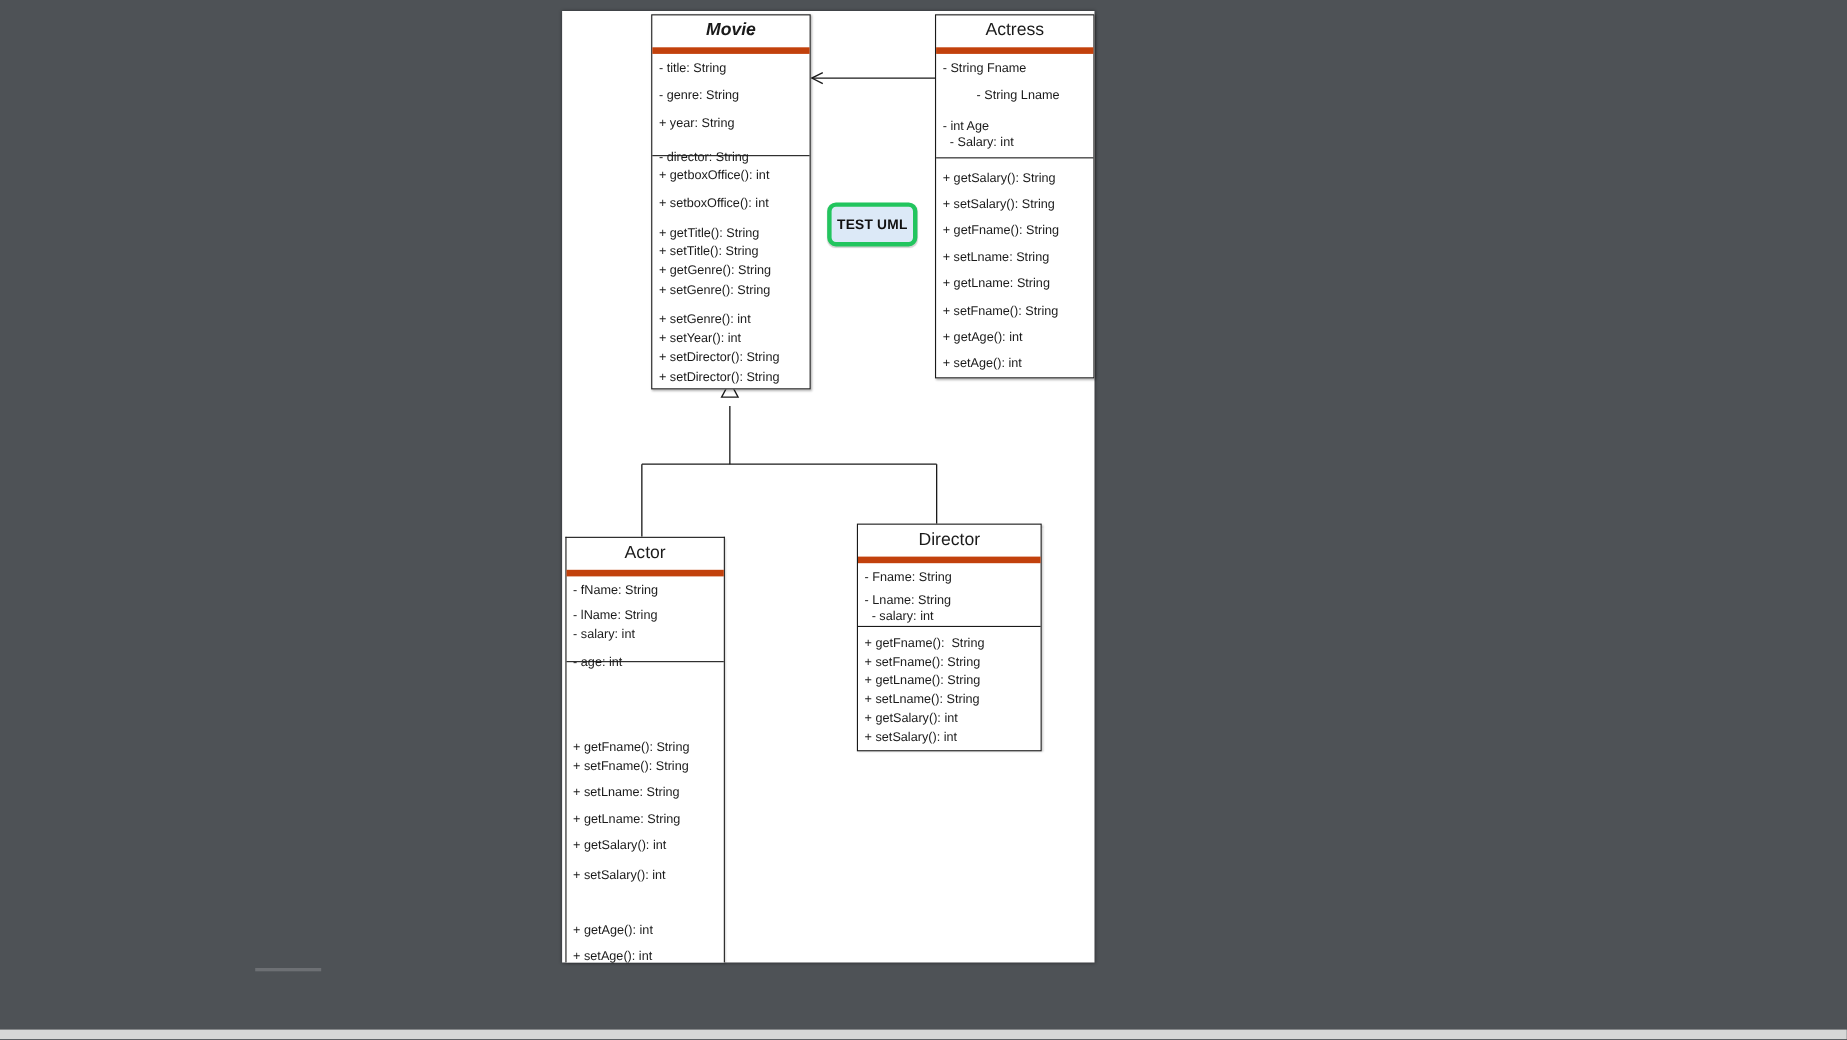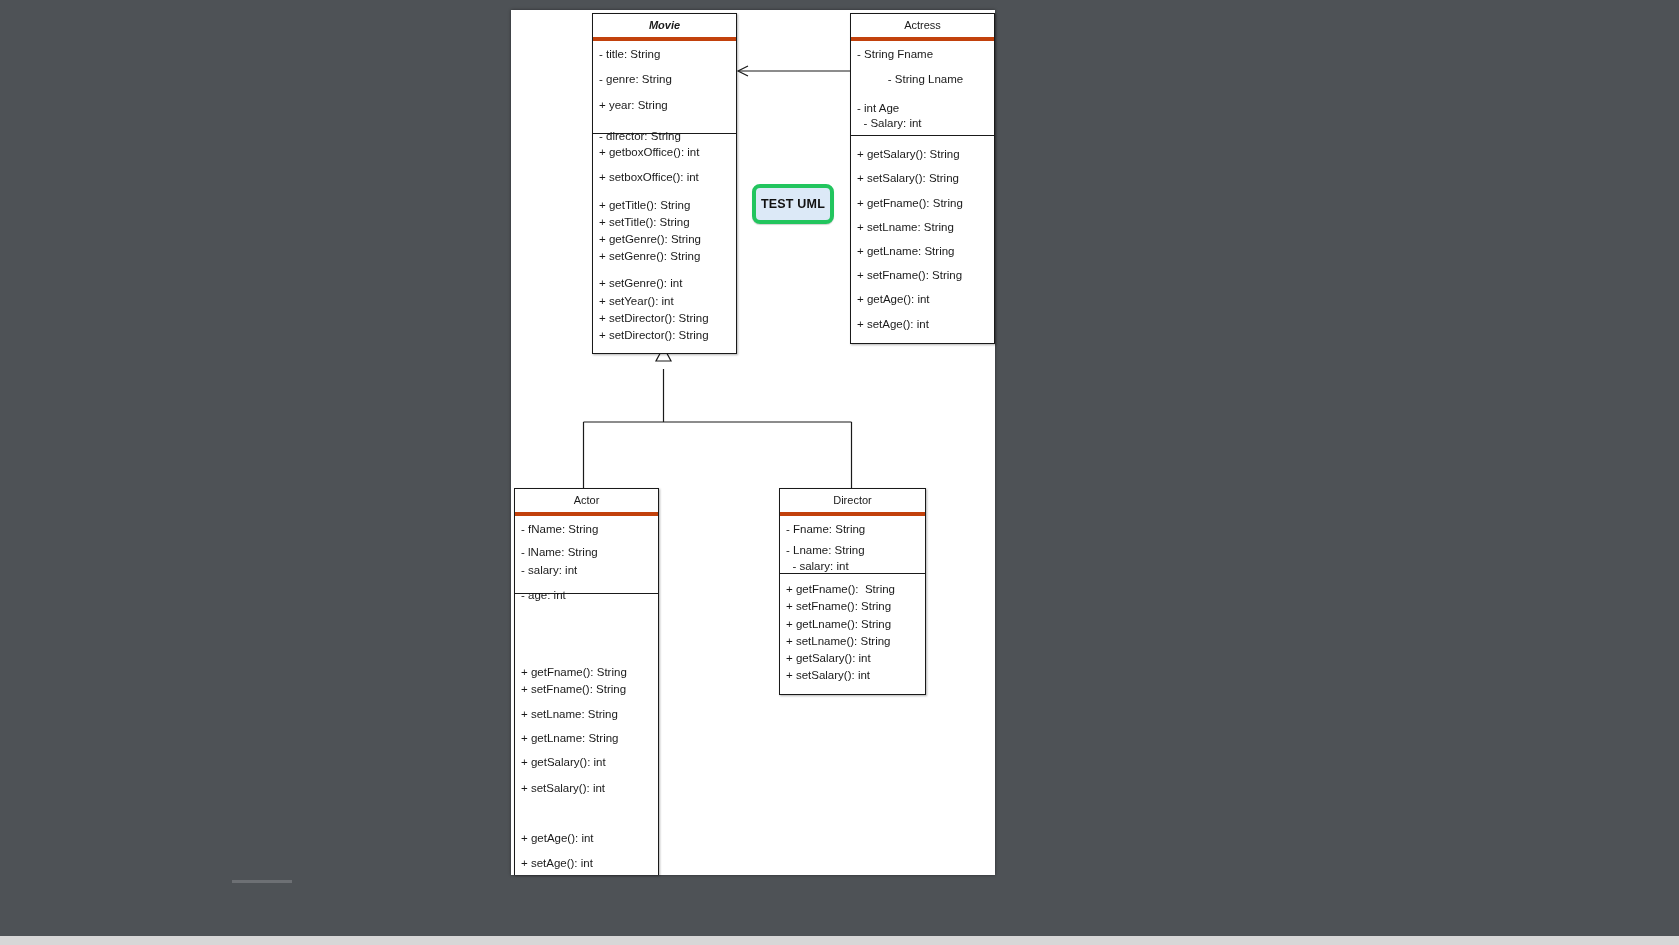--- a/index.html
+++ b/index.html
@@ -46,24 +46,24 @@
   
   .uml-class {
     position: absolute;
     background: #ffffff;
     border: 1px solid #1a1a1a;
     box-sizing: border-box;
     box-shadow: 1px 1px 2px rgba(0,0,0,0.30);
   }
   .uml-title {
     text-align: center;
-    font-size: 11px;
+    font-size: 16px;
     color: #1a1a1a;
     padding: 5px 0 6px 0;
-    border-bottom: 4px solid #c2410c;
+    border-bottom: 6px solid #c2410c;
     line-height: 1.1;
   }
   .uml-title.abstract {
     font-style: italic;
     font-weight: bold;
   }
   .uml-compartment {
     padding: 4px 0 4px 0;
     box-sizing: border-box;
   }
@@ -186,21 +186,21 @@
         <div class="uml-row" style="margin-bottom:11px;">+ setFname(): String</div>
         <div class="uml-row" style="margin-bottom:11px;">+ setLname: String</div>
         <div class="uml-row" style="margin-bottom:11px;">+ getLname: String</div>
         <div class="uml-row" style="margin-bottom:13px;">+ getSalary(): int</div>
         <div class="uml-row" style="margin-bottom:37px;">+ setSalary(): int</div>
         <div class="uml-row" style="margin-bottom:11px;">+ getAge(): int</div>
         <div class="uml-row">+ setAge(): int</div>
       </div>
     </div>
 
-    <div class="uml-class" style="left:268px;top:478px;width:147px;height:207px;">
+    <div class="uml-class" style="left:268px;top:466px;width:168px;height:207px;">
       <div class="uml-title">Director</div>
       <div class="uml-compartment" style="height:57px;padding-top:7px;">
         <div class="uml-row" style="margin-bottom:8px;">- Fname: String</div>
         <div class="uml-row" style="margin-bottom:2px;">- Lname: String</div>
         <div class="uml-row">  - salary: int</div>
       </div>
       <div class="uml-compartment" style="padding-top:9px;">
         <div class="uml-row" style="margin-bottom:4px;">+ getFname():  String</div>
         <div class="uml-row" style="margin-bottom:4px;">+ setFname(): String</div>
         <div class="uml-row" style="margin-bottom:4px;">+ getLname(): String</div>

